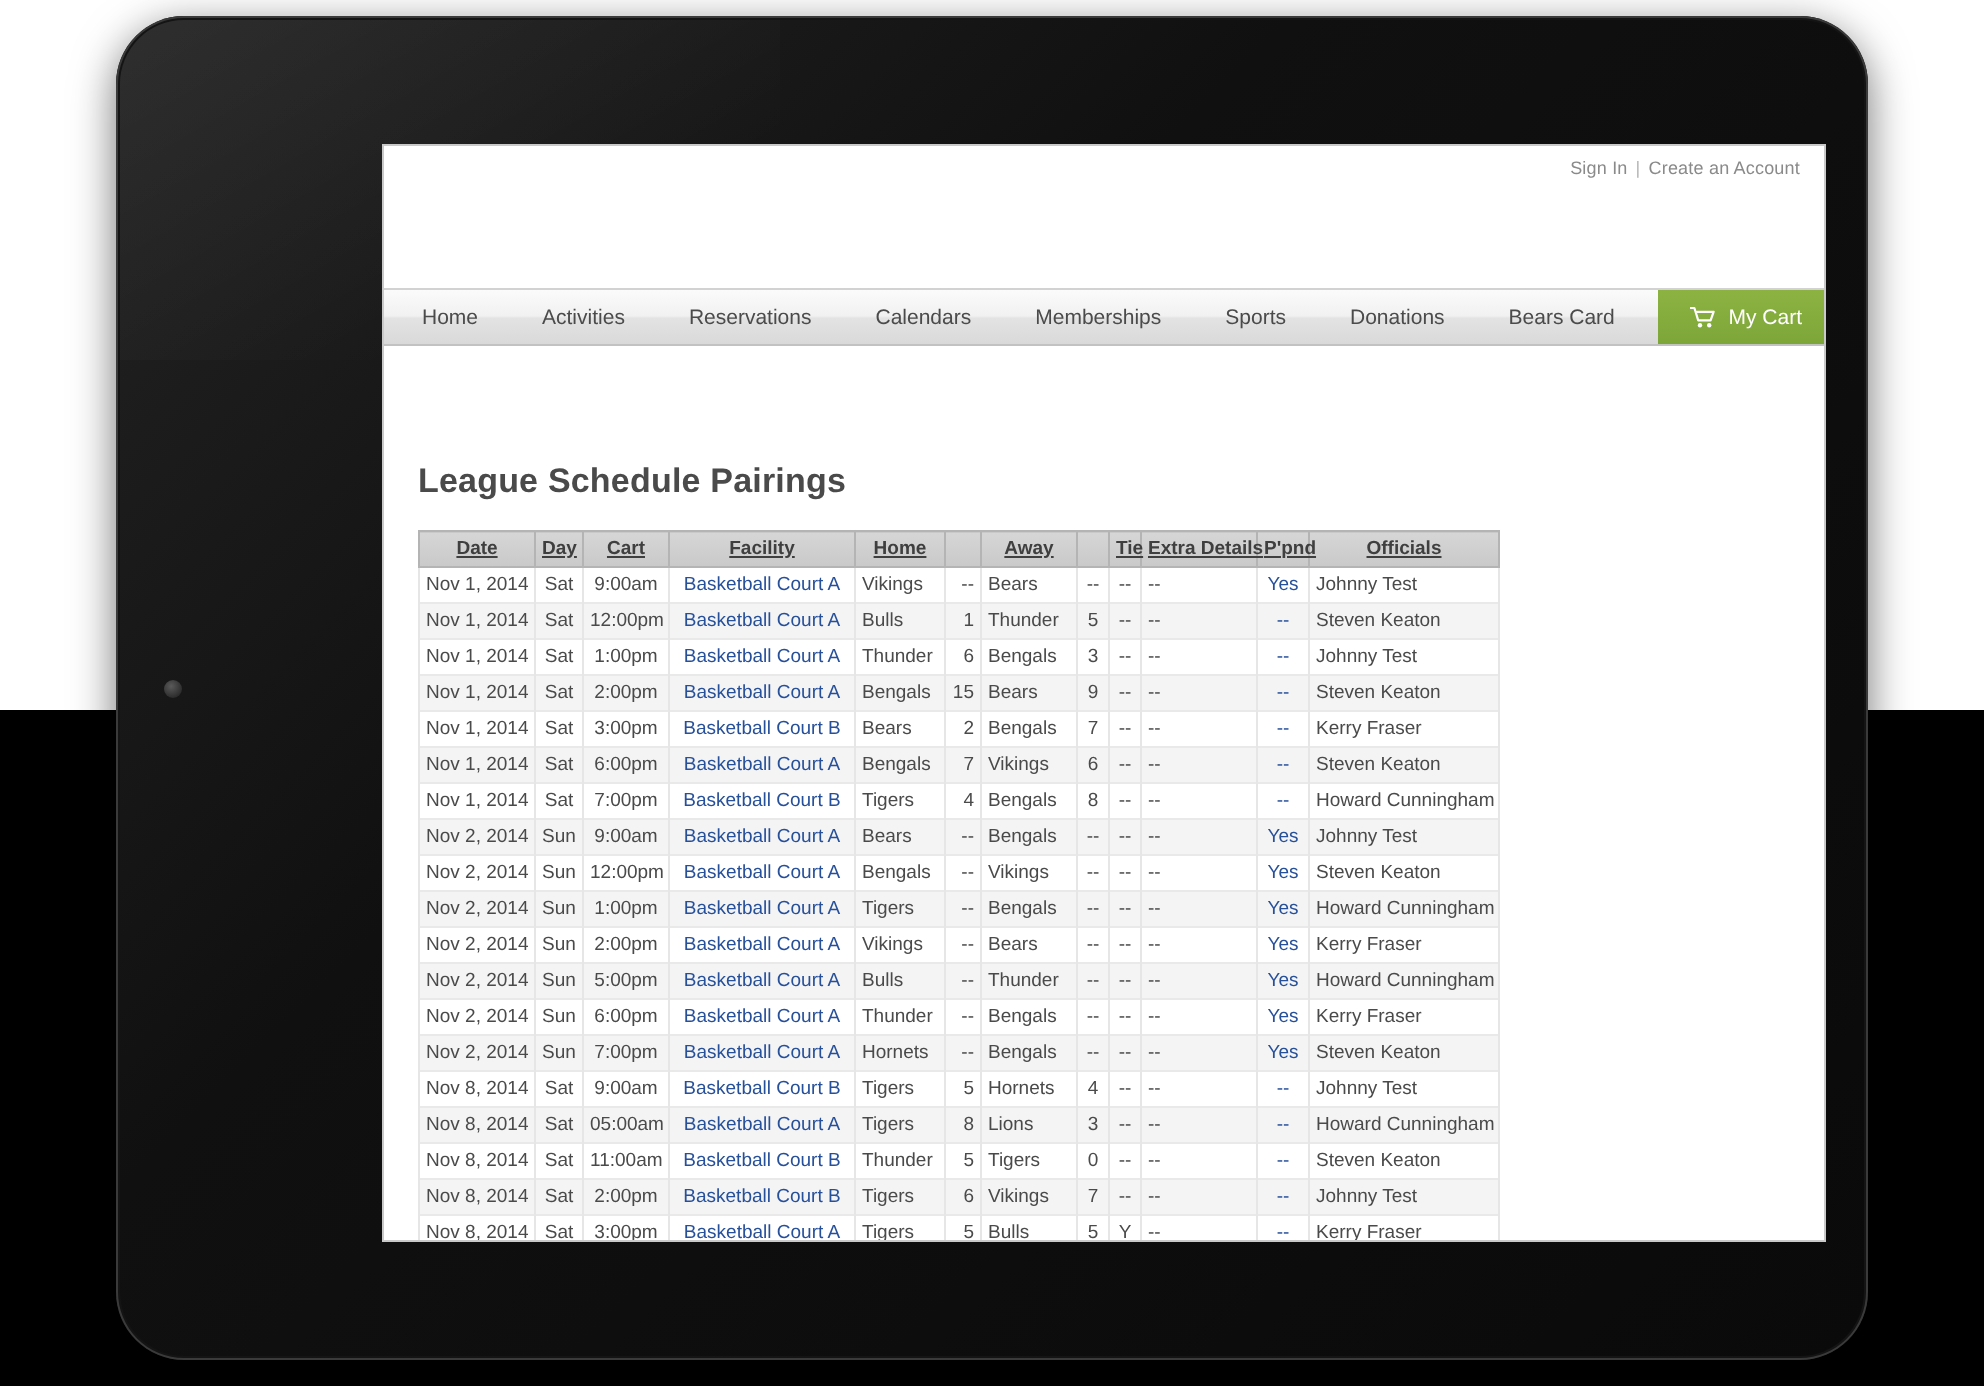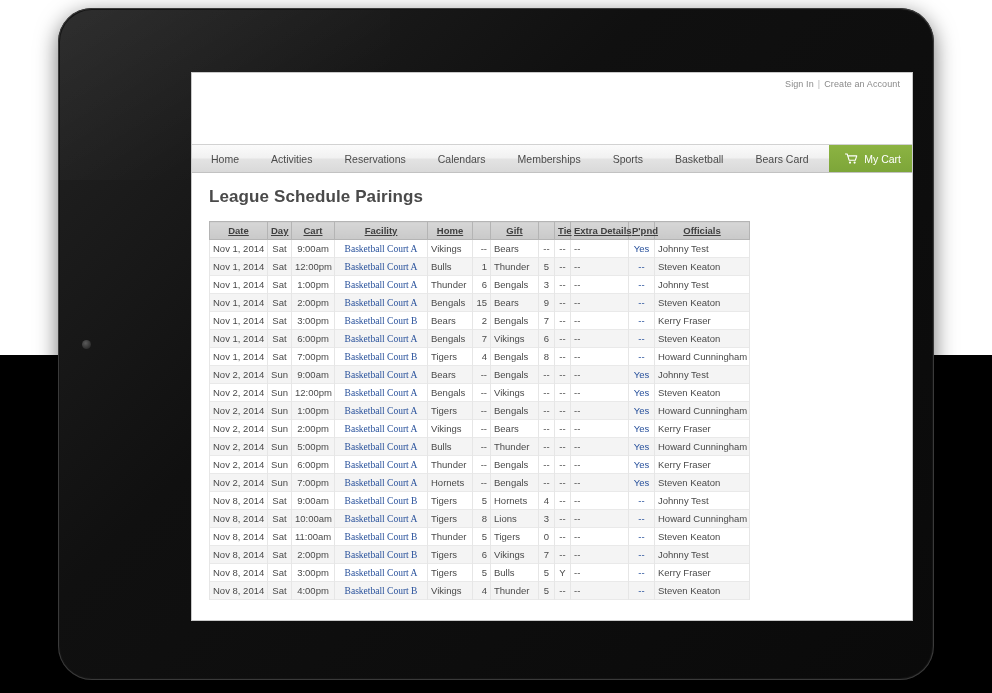--- a/index.html
+++ b/index.html
@@ -84,21 +84,21 @@
   .nav-item:first-child{padding-left:19px;}
   #cart-btn{
     margin-left:auto;display:flex;align-items:center;gap:6px;
     padding:0 11px 0 16px;
     background:linear-gradient(to bottom,#8cb342 0%,#7da639 100%);
     color:#ffffff;font-size:10.5px;white-space:nowrap;cursor:pointer;
   }
   #cart-btn svg{display:block;}
 
   
-  #page{padding:14px 0 0 0;}
+  #page{padding:14px 0 0 0;margin-top:44px;}
   #page-title{
     margin:0 0 14px 17px;font-size:17px;font-weight:bold;color:#4a4a4a;
     letter-spacing:.1px;
   }
   #breadcrumb{
     margin:0 0 10px 24px;font-size:10px;font-weight:bold;color:#555;
     white-space:nowrap;
   }
   #breadcrumb .crumb{color:#27509b;}
   #breadcrumb .gt{color:#444;margin:0 2px;}
@@ -119,21 +119,21 @@
   thead th span{text-decoration:underline;cursor:pointer;}
   tbody td{
     font-size:9.5px;color:#4a4a4a;
     padding:1px 3px;height:15px;line-height:14px;white-space:nowrap;
     border-left:1px solid #e6e6e6;border-right:1px solid #e6e6e6;
     overflow:hidden;
   }
   tbody tr:nth-child(odd){background:#ffffff;}
   tbody tr:nth-child(even){background:#f4f4f4;}
   tbody tr{border-bottom:1px solid #e9e9e9;}
-  td.link{color:#27509b;cursor:pointer;font-family:Liberation Serif, serif;}
+  td.link{color:#27509b;cursor:pointer;}
   td.blue{color:#27509b;}
   td.c{text-align:center;}
   td.l{text-align:left;}
   td.r{text-align:right;}
 
   
   col.c-date{width:58px;}   col.c-day{width:24px;}
   col.c-start{width:43px;}  col.c-fac{width:93px;}
   col.c-home{width:45px;}   col.c-hs{width:18px;}
   col.c-away{width:48px;}   col.c-as{width:16px;}
@@ -166,21 +166,21 @@
 
       </div>
 
       <div id="nav">
         <div class="nav-item">Home</div>
         <div class="nav-item">Activities</div>
         <div class="nav-item">Reservations</div>
         <div class="nav-item">Calendars</div>
         <div class="nav-item">Memberships</div>
         <div class="nav-item">Sports</div>
-        <div class="nav-item">Basketball</div>
+        <div class="nav-item">Donations</div>
         <div class="nav-item">Bears Card</div>
 
         <div id="cart-btn">
           <svg width="13" height="11" viewBox="0 0 13 11">
             <path d="M0 1h2.2l1.9 6.2h6.2l1.5-4.3H3.6" fill="none" stroke="#ffffff" stroke-width="1.1" stroke-linejoin="round" stroke-linecap="round"></path>
             <circle cx="5" cy="9.6" r="1.1" fill="#ffffff"></circle>
             <circle cx="9.6" cy="9.6" r="1.1" fill="#ffffff"></circle>
           </svg>
           <span>My Cart</span>
         </div>
@@ -209,21 +209,21 @@
                 <col class="c-off">
             </colgroup>
             <thead>
               <tr>
                 <th><span>Date</span></th>
                 <th><span>Day</span></th>
                 <th><span>Cart</span></th>
                 <th><span>Facility</span></th>
                 <th><span>Home</span></th>
                 <th><span></span></th>
-                <th><span>Gift</span></th>
+                <th><span>Away</span></th>
                 <th><span></span></th>
                 <th><span>Tie</span></th>
                 <th><span>Extra Details</span></th>
                 <th><span>P'pnd</span></th>
                 <th><span>Officials</span></th>
               </tr>
             </thead>
             <tbody id="schedule-body">
                 <tr>
                   <td class="c">Nov 1, 2014</td>
@@ -431,21 +431,21 @@
                   <td class="l">Hornets</td>
                   <td class="c">4</td>
                   <td class="c">--</td>
                   <td class="l">--</td>
                   <td class="c blue">--</td>
                   <td class="l">Johnny Test</td>
                 </tr>
                 <tr>
                   <td class="c">Nov 8, 2014</td>
                   <td class="c">Sat</td>
-                  <td class="c">10:00am</td>
+                  <td class="c">05:00am</td>
                   <td class="link c">Basketball Court A</td>
                   <td class="l">Tigers</td>
                   <td class="r">8</td>
                   <td class="l">Lions</td>
                   <td class="c">3</td>
                   <td class="c">--</td>
                   <td class="l">--</td>
                   <td class="c blue">--</td>
                   <td class="l">Howard Cunningham</td>
                 </tr>

